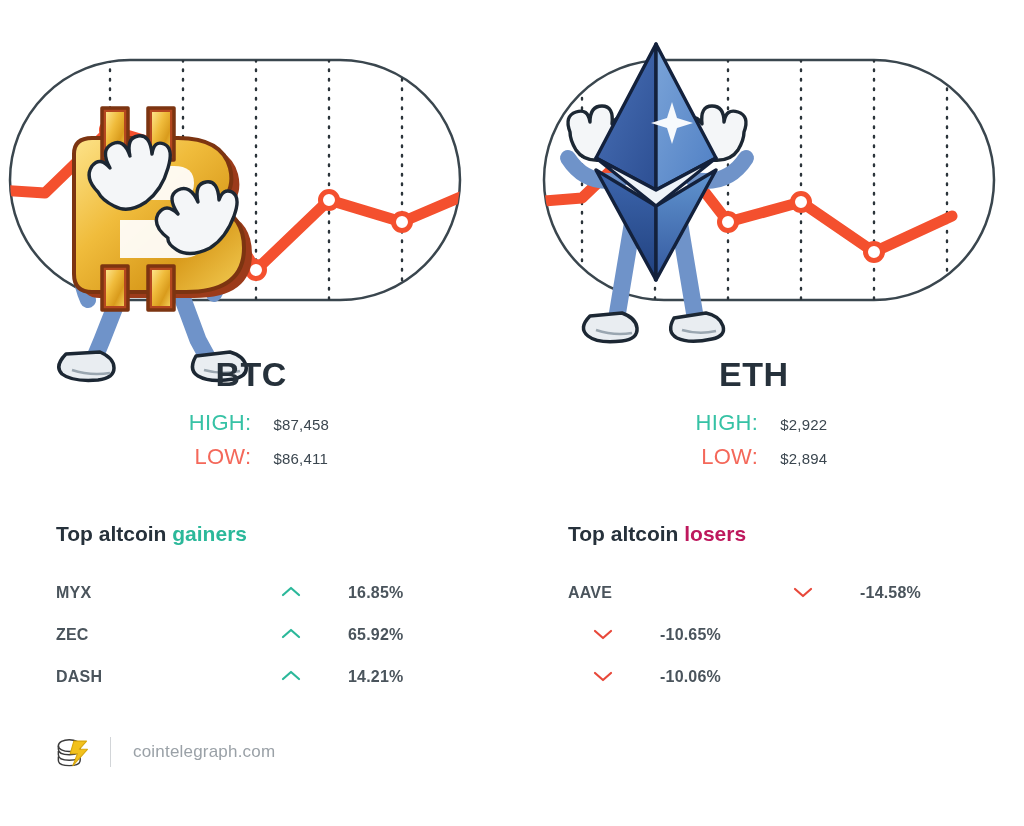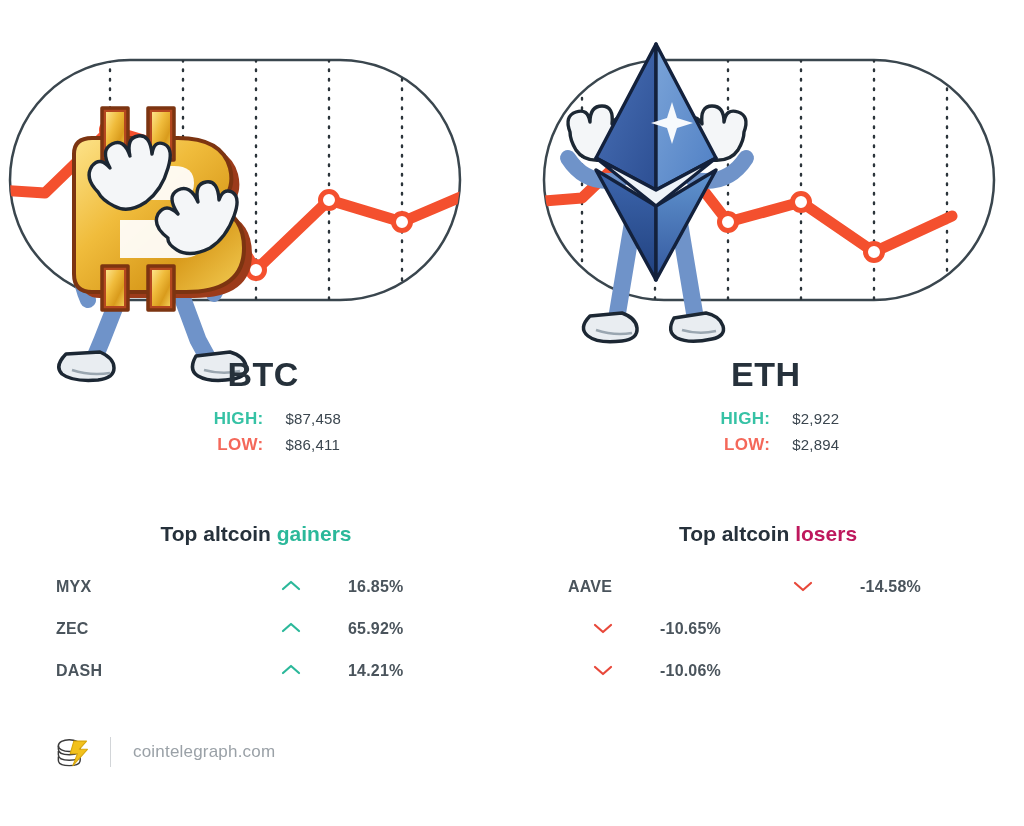--- a/index.html
+++ b/index.html
@@ -15,46 +15,46 @@
   .charts-row {
     position: absolute; top: 30px; left: 0; width: 1024px; height: 330px;
     display: flex;
   }
   .coin-panel { position: relative; width: 512px; height: 330px; }
   .chart-stage { position: absolute; left: 0; top: 0; width: 512px; height: 300px; }
   .chart-svg { position: absolute; left: 0; top: 0; }
   .mascot-svg { position: absolute; }
 
   
-  .price-block { position: absolute; top: 355px; left: 12px; width: 1005px; height: 120px; display: flex; }
+  .price-block { position: absolute; top: 355px; left: 0; width: 1005px; height: 120px; display: flex; }
   .price-col { width: 512px; text-align: center; }
   .coin-name {
     font-size: 34px; font-weight: bold; color: #26313b;
     letter-spacing: 0.5px; margin-bottom: 12px;
   }
   .price-rows { display: inline-block; }
   .price-row { display: flex; align-items: baseline; justify-content: flex-start; line-height: 1.55; }
   .price-label {
-    width: 78px; text-align: right; font-size: 17px; font-weight: 700;
+    width: 78px; text-align: right; font-size: 22px; font-weight: 400;
     letter-spacing: 0.3px;
   }
   .price-label.high { color: #36c2a5; }
   .price-label.low  { color: #f4685a; }
   .price-value {
     font-size: 15px; color: #3b464f; padding-left: 22px; text-align: left;
     letter-spacing: 0.2px;
   }
 
   
   .tables-row { position: absolute; top: 522px; left: 0; width: 1024px; display: flex; }
   .table-col { width: 512px; }
   .table-inner { width: 400px; margin: 0 auto; }
   .table-title {
-    text-align: center; font-size: 21px; font-weight: bold;
-    color: #26313b; margin-bottom: 20px;
+    text-align: left; font-size: 21px; font-weight: bold;
+    color: #26313b; margin-bottom: 26px;
   }
   .table-title .accent-up { color: #2bb89a; }
   .table-title .accent-down { color: #be185d; }
   .alt-row {
     display: flex; align-items: center; height: 42px;
     font-size: 16px; color: #4a545c; font-weight: bold;
   }
   .alt-ticker { width: 200px; text-align: left; letter-spacing: 0.2px; }
   .alt-icon { width: 70px; text-align: center; }
   .alt-pct { flex: 1; text-align: left; padding-left: 22px; letter-spacing: 0.2px; }

